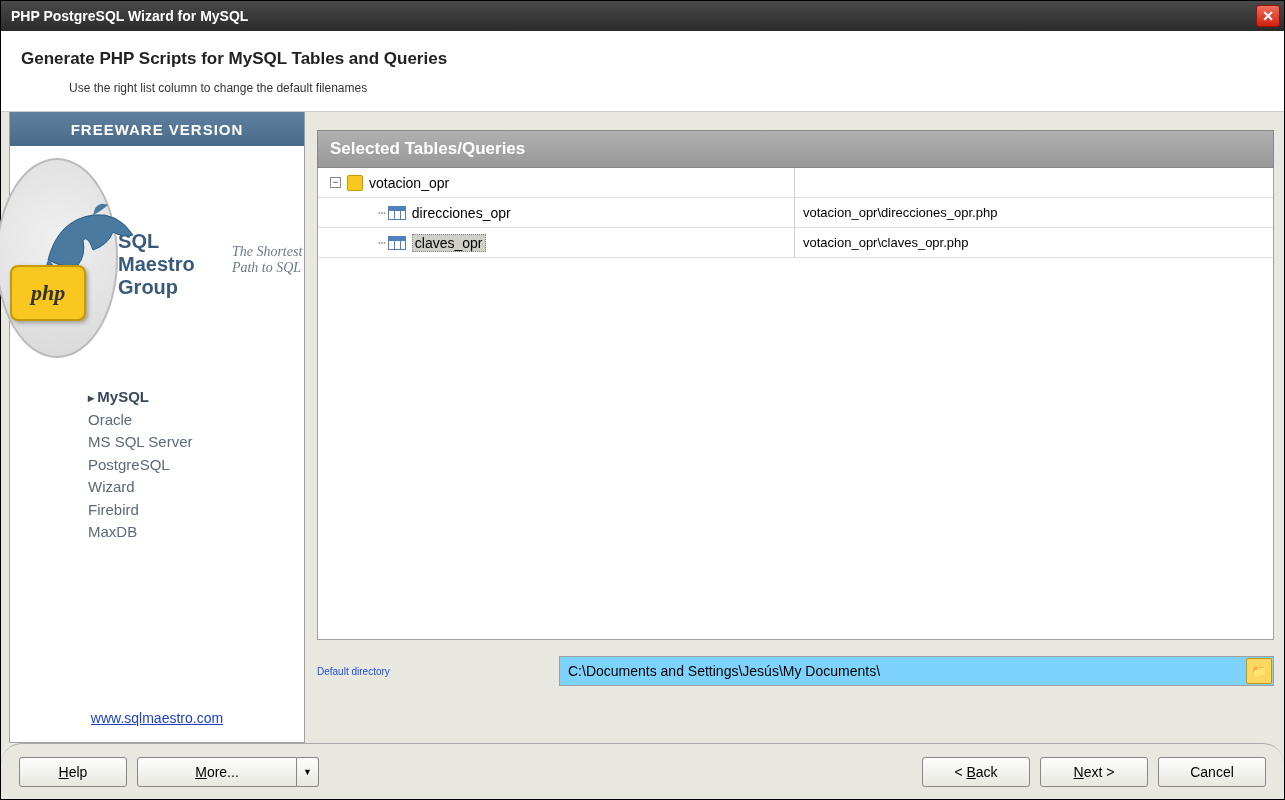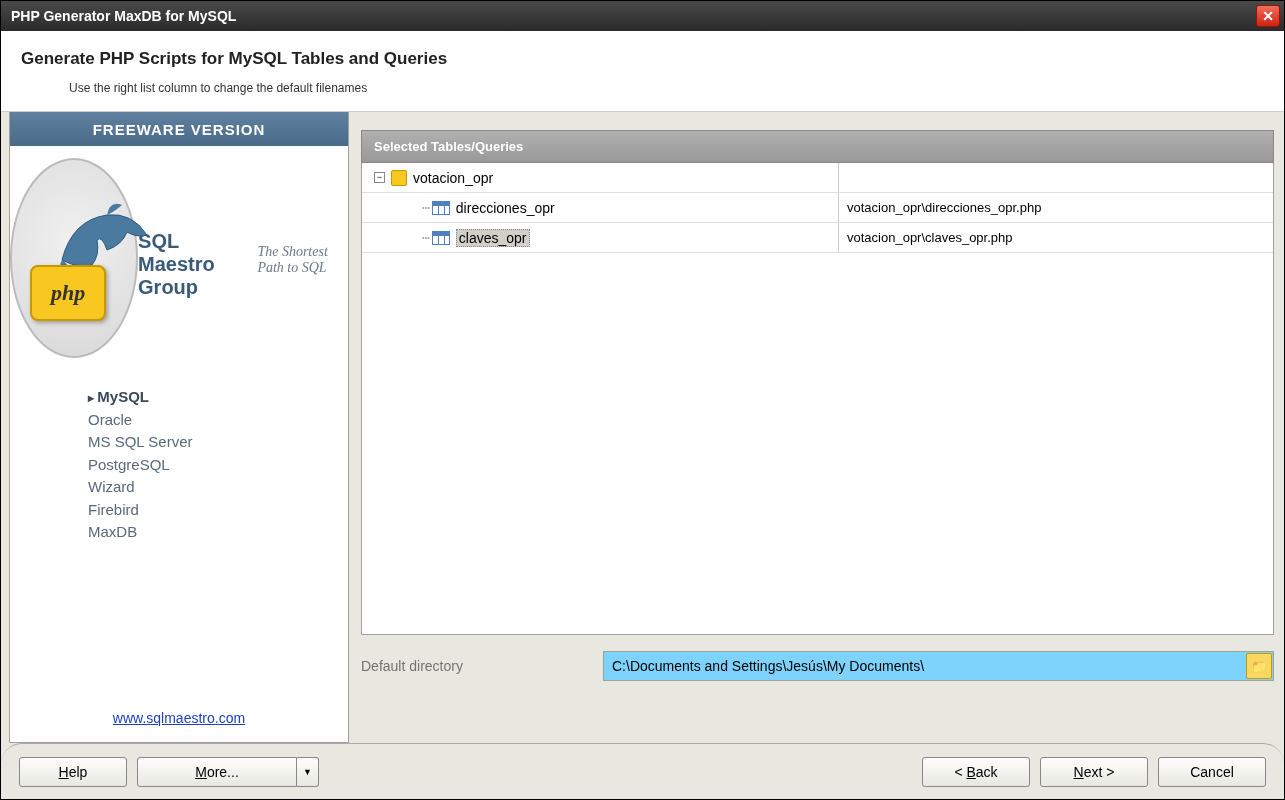--- a/index.html
+++ b/index.html
@@ -10,73 +10,73 @@
 .titlebar { height: 30px; background: linear-gradient(to bottom, #4a4a4a, #2a2a2a); color: #fff; display: flex; align-items: center; padding: 0 4px 0 10px; font-size: 14px; font-weight: bold; }
 .titlebar-text { flex: 1; }
 .close-btn { width: 24px; height: 22px; background: linear-gradient(to bottom, #f07060, #d02010); border: 1px solid #a01000; border-radius: 3px; color: #fff; display: flex; align-items: center; justify-content: center; cursor: pointer; font-weight: bold; font-size: 14px; }
 
 .header { background: #fff; padding: 18px 20px 16px 20px; border-bottom: 1px solid #ccc; }
 .header-title { font-size: 17px; font-weight: bold; color: #222; margin-bottom: 12px; }
 .header-sub { font-size: 12px; color: #333; padding-left: 48px; }
 
 .body-area { flex: 1; display: flex; padding: 0; background: #e8e8e0; }
 
-.sidebar { width: 340px; background: #fff; margin: 0 8px 0 8px; border: 1px solid #a0a0a0; border-top: none; display: flex; flex-direction: column; align-items: center; }
+.sidebar { width: 296px; background: #fff; margin: 0 8px 0 8px; border: 1px solid #a0a0a0; border-top: none; display: flex; flex-direction: column; align-items: center; }
 .freeware-banner { width: 100%; height: 34px; background: linear-gradient(to bottom, #6080a0, #4a6a8a); color: #fff; font-weight: bold; font-size: 15px; letter-spacing: 1px; display: flex; align-items: center; justify-content: center; }
 .logo-area { padding: 12px 0 10px 0; display: flex; flex-direction: row; align-items: center; }
 .logo-circle { width: 200px; height: 200px; border-radius: 50%; background: radial-gradient(circle at 50% 40%, #f0f0f0, #d8d8d8); border: 2px solid #bbb; position: relative; display: flex; align-items: center; justify-content: center; }
 .dolphin { position: absolute; left: 40px; top: 30px; }
 .php-badge { position: absolute; right: 30px; bottom: 35px; width: 76px; height: 56px; background: #f8c820; border: 2px solid #c89800; border-radius: 8px; display: flex; align-items: center; justify-content: center; font-family: Georgia, serif; font-style: italic; font-weight: bold; font-size: 22px; color: #333; box-shadow: 2px 2px 4px rgba(0,0,0,0.3); }
 .group-name { font-size: 20px; color: #3a5a7a; font-weight: bold; margin-top: 12px; }
 .tagline { font-style: italic; font-family: Georgia, serif; color: #6a7a8a; font-size: 14px; margin-top: 4px; }
 .db-list { margin-top: 18px; align-self: flex-start; padding-left: 78px; }
 .db-list-item { font-size: 15px; color: #5a6a7a; line-height: 1.5; }
 .db-list-item.active { font-weight: bold; color: #3a4a5a; }
 .db-list-item.active::before { content: "▸ "; font-size: 12px; }
 .sidebar-link { margin-top: auto; margin-bottom: 16px; color: #2040c0; text-decoration: underline; font-size: 14px; }
 
 .main { flex: 1; display: flex; flex-direction: column; padding: 0 10px 0 4px; }
-.panel-header { background: linear-gradient(to bottom, #b0b0b0, #999); color: #fff; font-weight: bold; font-size: 13px; padding: 8px 12px; border: 1px solid #888; margin-top: 18px; }
+.panel-header { background: linear-gradient(to bottom, #b0b0b0, #999); color: #fff; font-weight: bold; font-size: 17px; padding: 8px 12px; border: 1px solid #888; margin-top: 18px; }
 .tree-container { background: #fff; border: 1px solid #a0a0a0; border-top: none; height: 472px; }
 .tree-row { display: flex; align-items: center; height: 30px; border-bottom: 1px solid #e0e0e0; }
 .tree-col-left { flex: 0 0 477px; display: flex; align-items: center; padding-left: 12px; border-right: 1px solid #ccc; height: 100%; }
 .tree-col-right { flex: 1; padding-left: 8px; }
 .tree-row.db .tree-col-left { padding-left: 12px; }
 .tree-row.table .tree-col-left { padding-left: 60px; }
 .tree-row.selected .tree-col-left .tree-label { background: #d0d0c8; border: 1px dotted #888; padding: 0 2px; }
 .tree-row.selected .tree-col-left { }
 .expand-icon { width: 11px; height: 11px; border: 1px solid #888; display: inline-flex; align-items: center; justify-content: center; font-size: 9px; line-height: 1; margin-right: 6px; background: #fff; }
 .db-icon { width: 16px; height: 16px; background: #f8c820; border: 1px solid #c89800; border-radius: 2px; margin-right: 6px; }
 .table-icon { width: 18px; height: 14px; background: #fff; border: 1px solid #5080c0; display: inline-block; margin-right: 6px; position: relative; }
 .table-icon::before { content: ""; position: absolute; left: 0; right: 0; top: 0; height: 4px; background: #5080c0; }
 .table-icon::after { content: ""; position: absolute; left: 5px; top: 0; bottom: 0; width: 1px; background: #5080c0; box-shadow: 6px 0 0 #5080c0; }
 .tree-dotted { color: #aaa; margin-right: 4px; font-family: monospace; letter-spacing: -2px; }
 .tree-label { font-size: 14px; }
 
 .dir-row { display: flex; align-items: center; margin-top: 16px; gap: 12px; }
-.dir-label { font-size: 14px; color: #737373; width: 230px; }
+.dir-label { font-size: 10px; color: #1d4ed8; width: 230px; }
 .dir-input-wrap { flex: 1; position: relative; }
 .dir-input { width: 100%; height: 30px; border: 1px solid #a0a0a0; padding: 0 34px 0 8px; font-size: 14px; background: #7dd3fc; font-family: inherit; }
 .browse-btn { position: absolute; right: 2px; top: 2px; width: 26px; height: 26px; background: #f8d860; border: 1px solid #c89800; border-radius: 2px; cursor: pointer; display: flex; align-items: center; justify-content: center; }
 
 .footer { height: 56px; border-top: 1px solid #aaa; background: #e8e8e0; display: flex; align-items: center; padding: 0 18px; gap: 10px; border-radius: 21px; }
 .btn { height: 30px; min-width: 108px; background: linear-gradient(to bottom, #fdfdfd, #e8e8e0); border: 1px solid #888; border-radius: 3px; font-size: 14px; cursor: pointer; display: flex; align-items: center; justify-content: center; font-family: inherit; }
 .btn u { text-decoration: underline; }
 .more-wrap { display: flex; }
 .more-wrap .btn { min-width: 160px; border-top-right-radius: 0; border-bottom-right-radius: 0; }
 .more-dd { width: 22px; height: 30px; border: 1px solid #888; border-left: none; background: linear-gradient(to bottom, #fdfdfd, #e8e8e0); border-top-right-radius: 3px; border-bottom-right-radius: 3px; display: flex; align-items: center; justify-content: center; font-size: 9px; cursor: pointer; }
 .footer-spacer { flex: 1; }
 </style>
 </head>
 <body>
 
 <div class="window">
 
   <div class="titlebar">
-    <span class="titlebar-text">PHP Generator MaxDB for MySQL</span>
+    <span class="titlebar-text">PHP PostgreSQL Wizard for MySQL</span>
     <div class="close-btn">
       <span>✕</span>
     </div>
   </div>
 
   <div class="header">
     <div class="header-title">Generate PHP Scripts for MySQL Tables and Queries</div>
     <div class="header-sub">Use the right list column to change the default filenames</div>
   </div>
 

